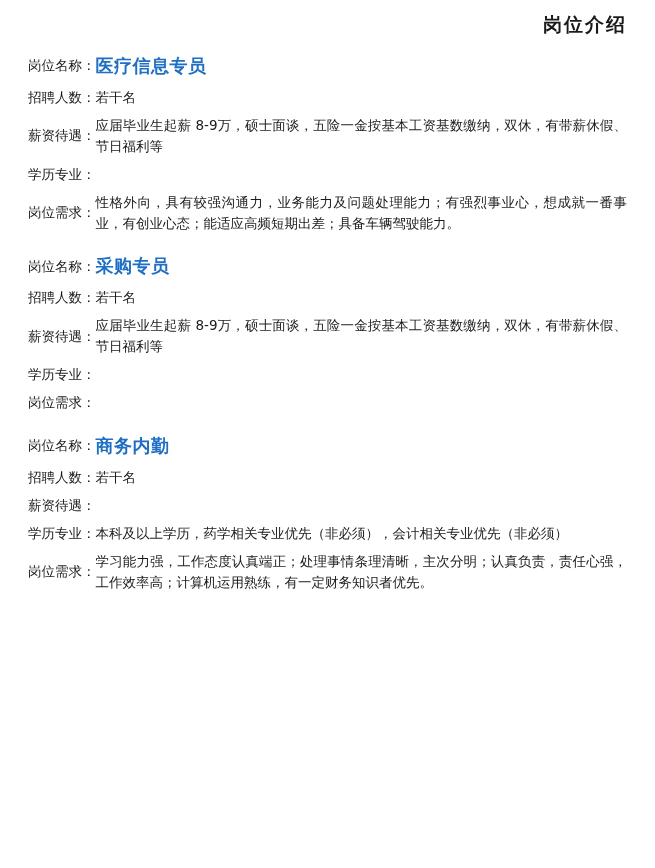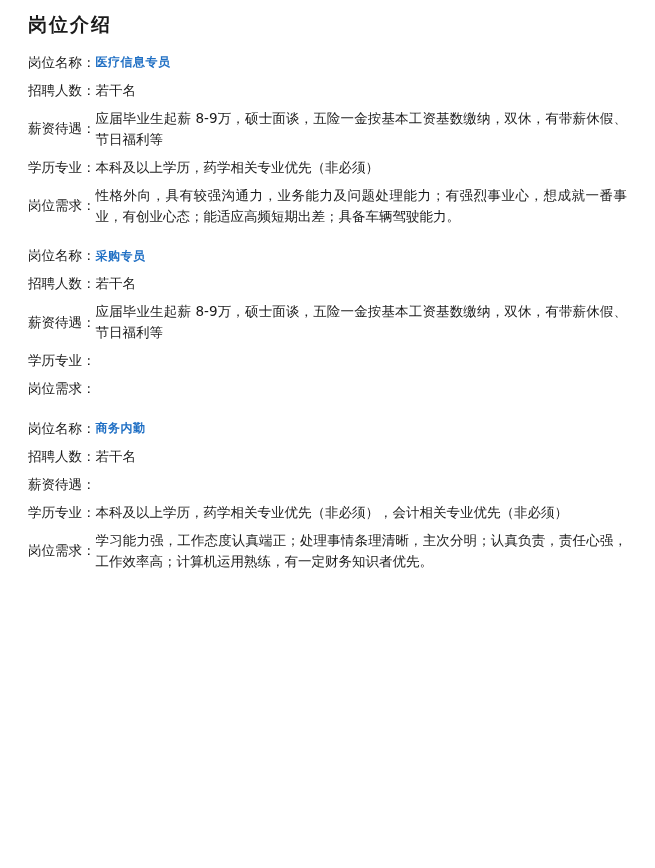--- a/index.html
+++ b/index.html
@@ -15,21 +15,21 @@
     overflow: hidden;
   }
   .page {
     width: 655px;
     height: 868px;
     box-sizing: border-box;
     padding: 8px 28px 0 28px;
     position: relative;
   }
   .doc-title {
-    text-align: left;
+    text-align: right;
     font-size: 19px;
     font-weight: bold;
     letter-spacing: 2px;
     margin: 4px 0 14px 0;
     font-family: "DejaVu Serif", "Liberation Serif", serif;
   }
   .job-block {
     margin-bottom: 6px;
   }
   .field {
@@ -48,21 +48,21 @@
     font-weight: normal;
   }
   .field-value {
     flex: 1 1 auto;
     text-align: justify;
     font-family: "DejaVu Sans", "Liberation Sans", sans-serif;
   }
   .job-name {
     color: #1f6fc4;
     font-weight: bold;
-    font-size: 12px;
+    font-size: 18px;
     letter-spacing: 0.5px;
   }
   .spacer {
     height: 12px;
   }
 </style>
 </head>
 <body>
 
 <div class="page">
@@ -77,21 +77,20 @@
     <div class="field">
       <span class="field-label">招聘人数：</span>
       <span class="field-value">若干名</span>
     </div>
     <div class="field">
       <span class="field-label bold">薪资待遇：</span>
       <span class="field-value">应届毕业生起薪 8-9万，硕士面谈，五险一金按基本工资基数缴纳，双休，有带薪休假、节日福利等</span>
     </div>
     <div class="field">
       <span class="field-label">学历专业：</span>
-      <span class="field-value">本科及以上学历，药学相关专业优先（非必须）</span>
     </div>
     <div class="field">
       <span class="field-label">岗位需求：</span>
       <span class="field-value">性格外向，具有较强沟通力，业务能力及问题处理能力；有强烈事业心，想成就一番事业，有创业心态；能适应高频短期出差；具备车辆驾驶能力。</span>
     </div>
   </div>
 
   <div class="spacer"></div>
 
   <div class="job-block">

